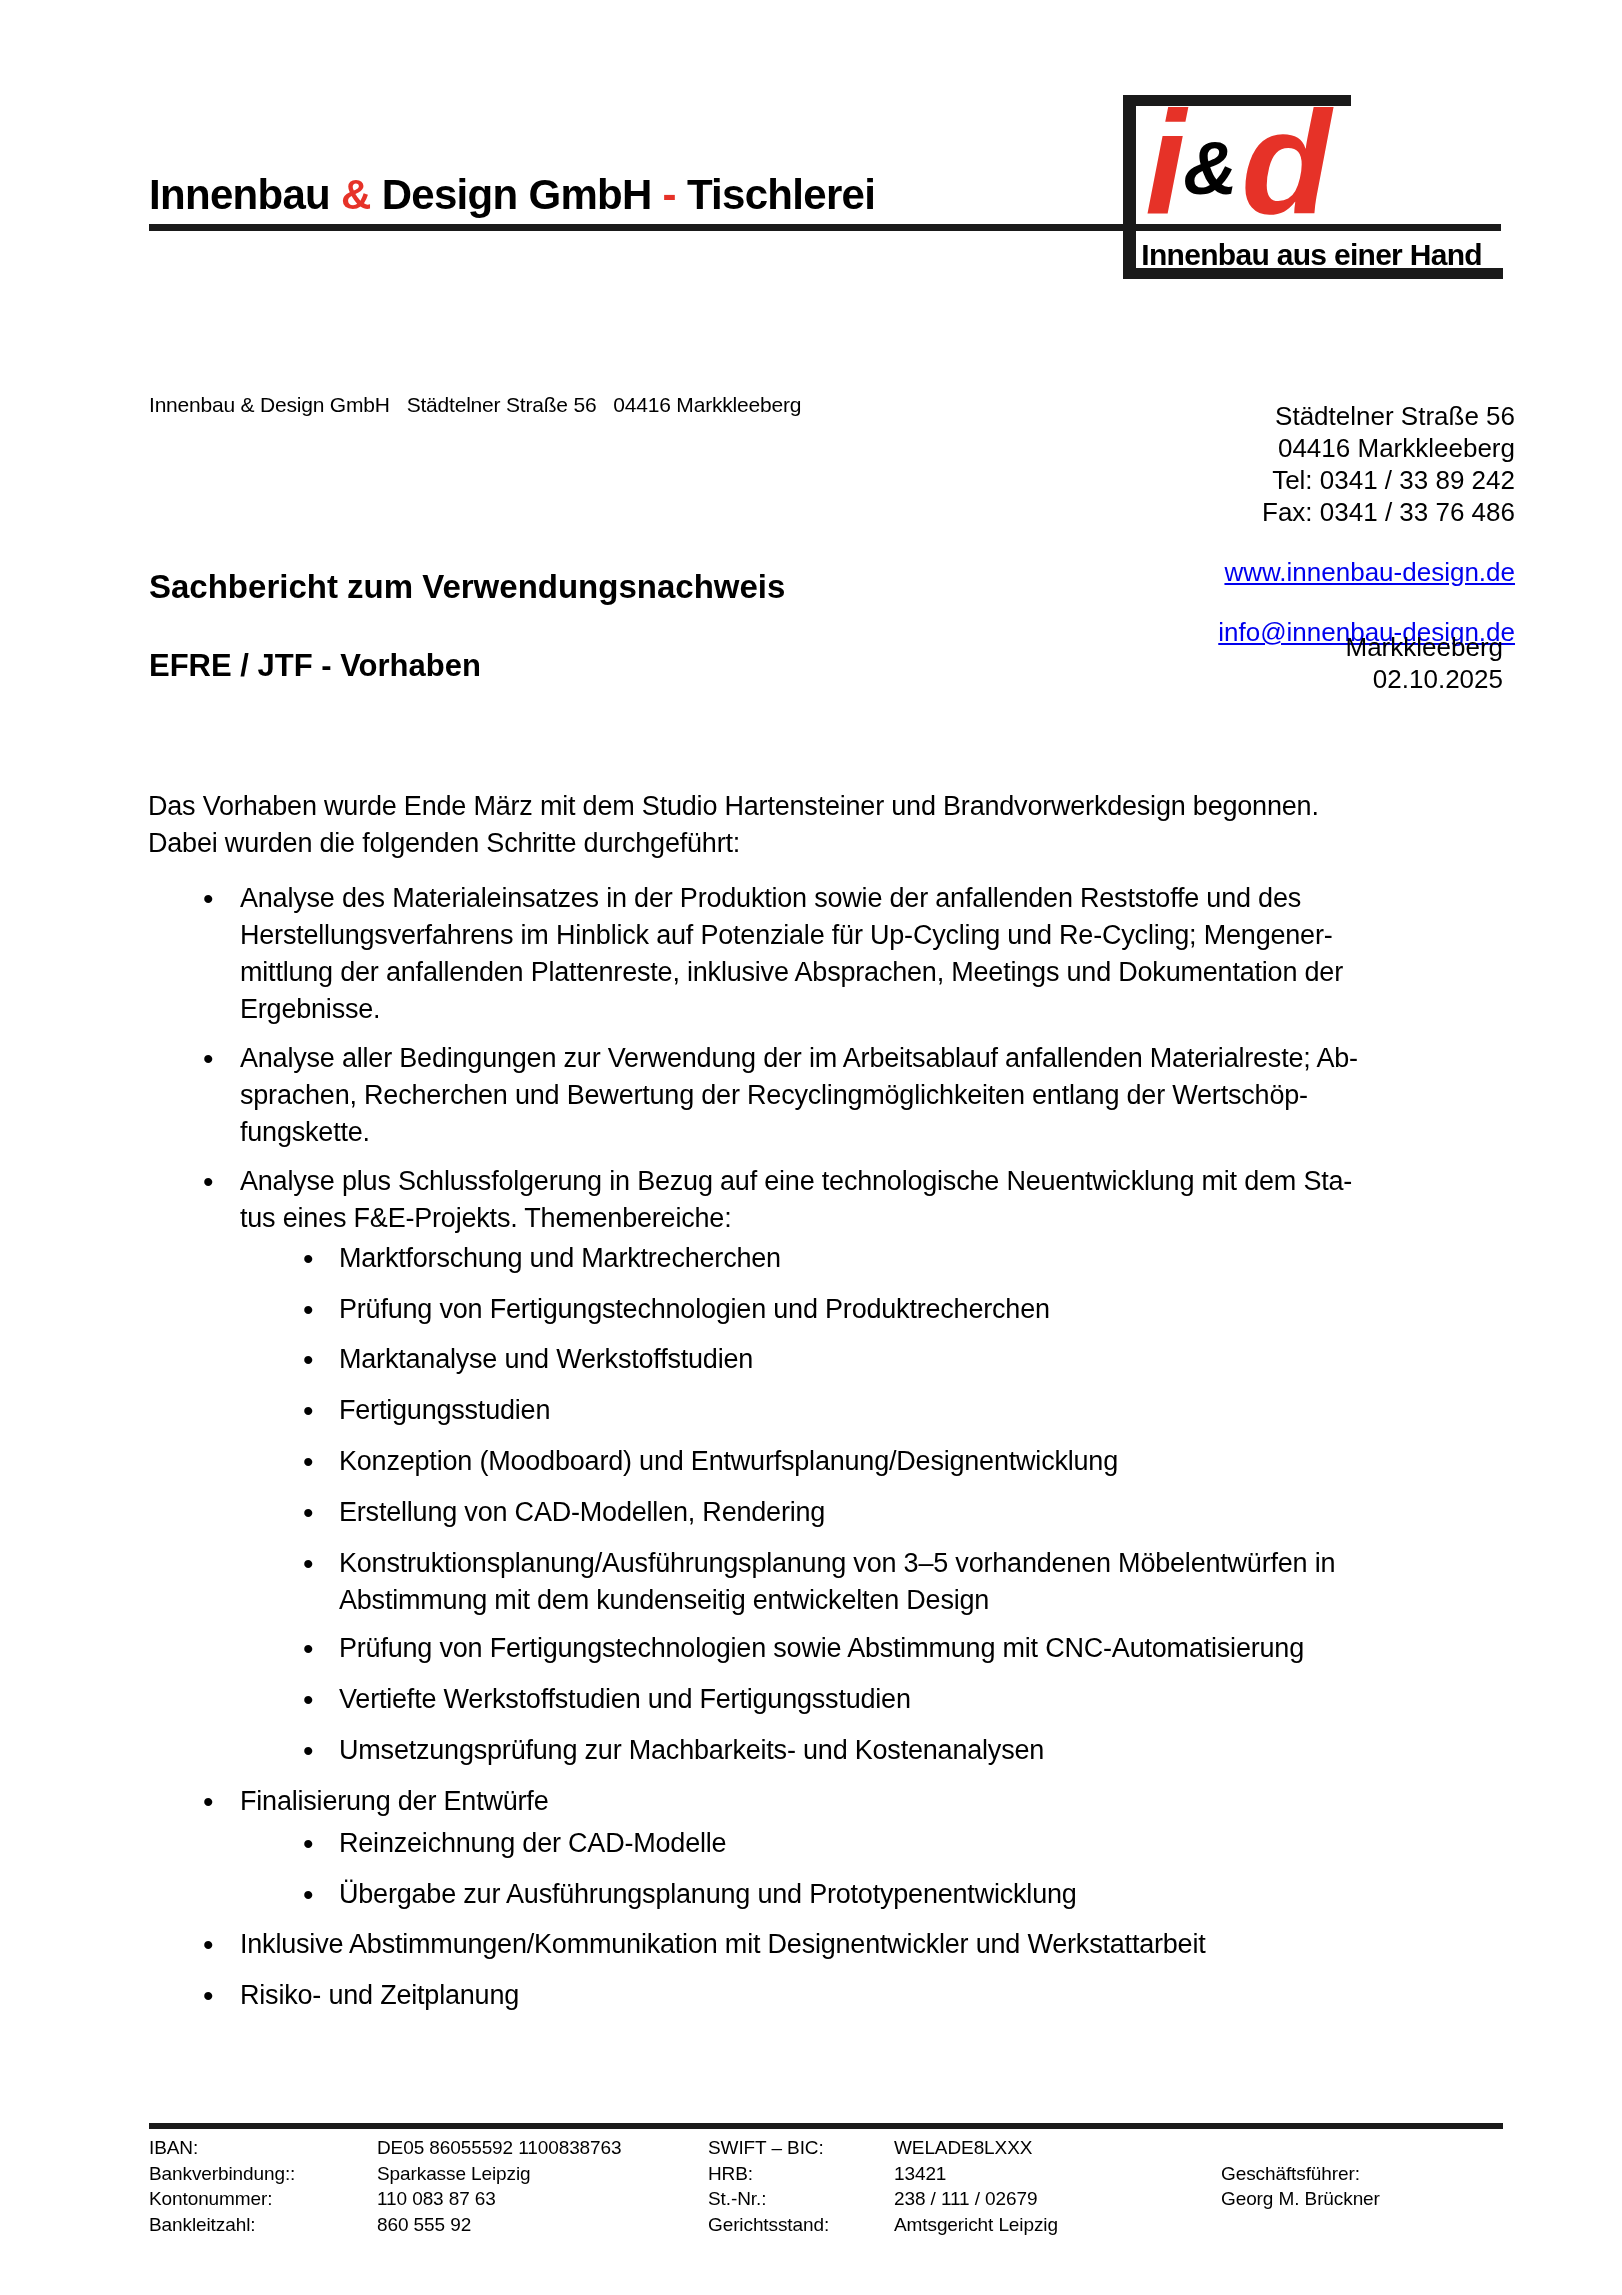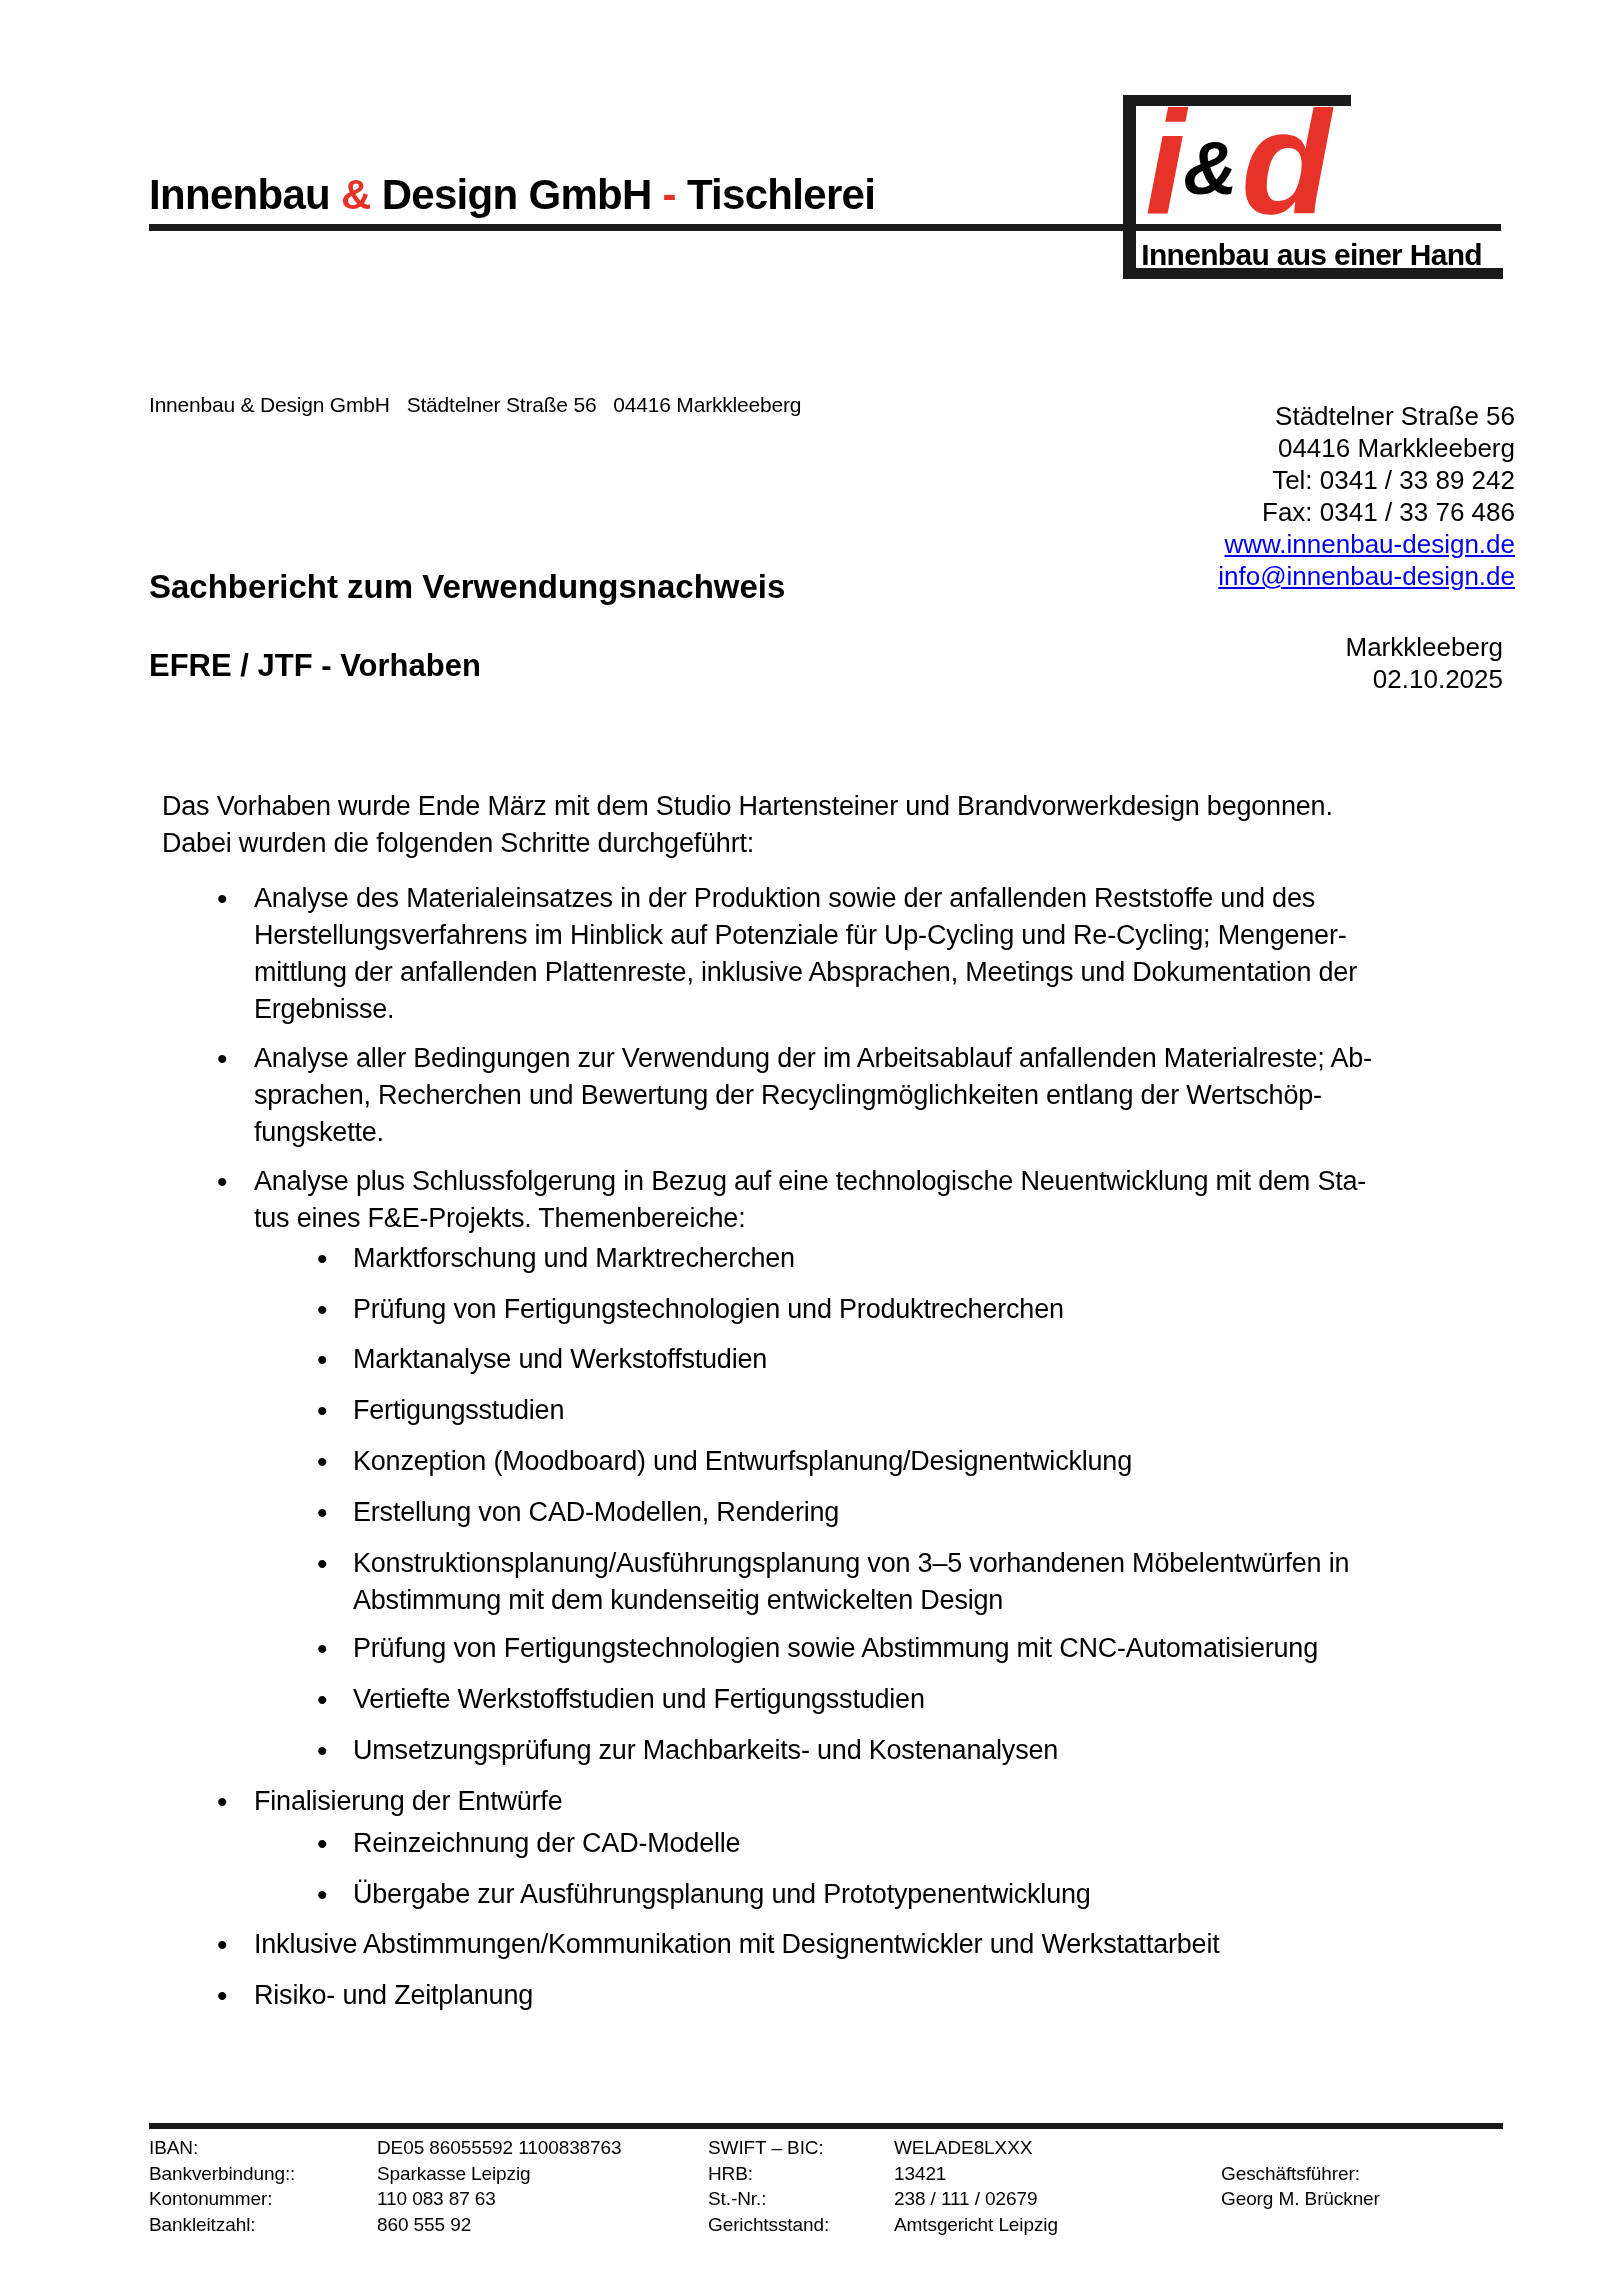--- a/index.html
+++ b/index.html
@@ -46,33 +46,33 @@
     font-size:30px; font-weight:bold; letter-spacing:-0.7px;
     white-space:nowrap;
   }
 
   
   .sender-line { left:149px; top:393px; font-size:21px; letter-spacing:-0.2px; }
   .contact-block {
     right:107px; top:400px;
     font-size:26px; line-height:32px; text-align:right;
   }
-  .contact-block a { color:#0000ee; text-decoration:underline; display:block; }
+  .contact-block a { color:#0000ee; text-decoration:underline; display:block;margin-top:28px; }
   .place-date {
     right:119px; top:631px;
     font-size:26px; line-height:32px; text-align:right;
   }
 
   
   .doc-title    { left:149px; top:568px; font-size:33px; font-weight:bold; }
   .doc-subtitle { left:149px; top:648px; font-size:31px; font-weight:bold; }
 
   
   .body-block {
-    left:162px; top:788px; width:1354px;
+    left:148px; top:788px; width:1354px;
     font-size:27px; line-height:37px; letter-spacing:-0.2px;
   }
   .intro { margin-bottom:18.3px; }
   ul.l1, ul.l2 { list-style:none; }
   ul.l1 > li {
     display:grid; grid-template-columns:37px 1fr;
     margin-left:55px; margin-bottom:11.8px;
   }
   ul.l2 {
     grid-column:2; margin:3px 0 0 63px;

